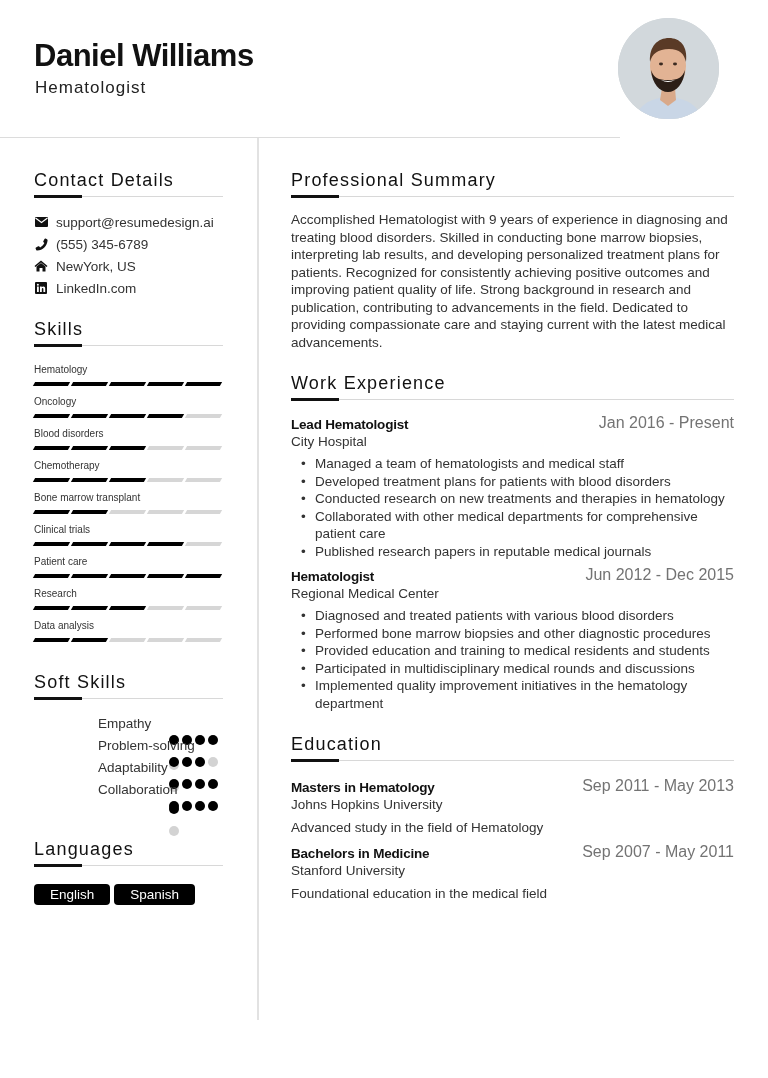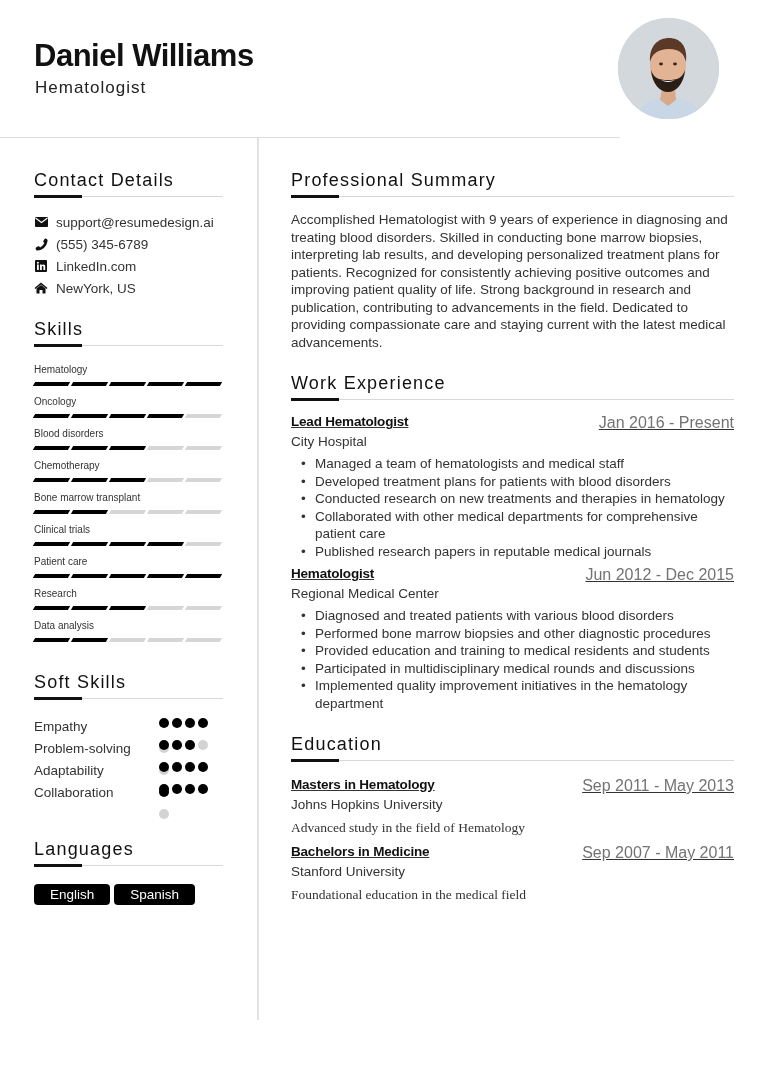--- a/index.html
+++ b/index.html
@@ -25,44 +25,44 @@
   .contact-item .ic { width: 14px; height: 14px; margin-right: 8px; display: inline-flex; align-items: center; justify-content: center; }
 
   .skills-list { margin-top: 16px; }
   .skill { height: 32px; }
   .skill-label { font-size: 10px; color: #333; line-height: 16px; }
   .skill-bar { display: flex; gap: 3px; margin-top: 4px; }
   .seg { width: 35px; height: 4px; transform: skewX(-30deg); background: #d6d6d6; }
   .seg.on { background: #000; }
 
   .soft-list { margin-top: 16px; }
-  .soft-row { display: flex; height: 22px; align-items: center; }
+  .soft-row { display: flex; height: 22px; align-items: flex-end; flex-direction: column; }
   .soft-label { width: 125px; font-size: 13.5px; color: #333; line-height: 16px; padding-top: 1px; }
   .dots { width: 54px; display: flex; flex-wrap: wrap; gap: 0 3px; height: 22px; overflow: visible; }
   .dot { width: 10px; height: 10px; border-radius: 50%; background: #d3d3d3; margin-top: 3px; margin-bottom: 12px; }
   .dot.on { background: #000; }
 
   .langs { margin-top: 18px; display: flex; gap: 4px; }
   .lang { background: #000; color: #fff; font-size: 13.5px; padding: 3px 16px; border-radius: 4px; }
 
   .summary { margin-top: 14px; font-size: 13.5px; line-height: 17.5px; color: #333; }
 
   .job { margin-top: 14px; }
   .job + .job { margin-top: 6px; }
-  .job-head { display: flex; justify-content: space-between; align-items: flex-start; text-decoration: underline; }
+  .job-head { display: flex; justify-content: space-between; align-items: flex-end; }
   .job-title { font-size: 13.5px; font-weight: bold; color: #111; letter-spacing: -0.2px; }
   .job-date { font-size: 16px; color: #737373; }
   .job-org { font-size: 13.5px; color: #333; margin-top: 2px; }
   .bullets { margin-top: 6px; padding-left: 24px; list-style: none; }
   .bullets li { font-size: 13.5px; line-height: 17.5px; color: #333; position: relative; }
   .bullets li::before { content: "\2022"; position: absolute; left: -14px; color: #333; }
 
   .edu { margin-top: 16px; }
   .edu + .edu { margin-top: 8px; }
-  .edu-desc { font-size: 13.5px; color: #333; margin-top: 8px; font-family: Liberation Serif, serif; }
+  .edu-desc { font-size: 13.5px; color: #333; margin-top: 8px; }
 </style>
 </head>
 <body>
 
 <div class="header">
   <div class="name">Daniel Williams</div>
   <div class="role">Hematologist</div>
   <div class="avatar">
     <svg width="101" height="101" viewBox="0 0 101 101">
       <rect width="101" height="101" fill="#d2d8dc"></rect>
@@ -97,38 +97,38 @@
       <div class="contact-item">
         <span class="ic">
           <svg width="13" height="13" viewBox="0 0 13 13">
               <path d="M12 9.5 L9.8 8.3 C9.4 8.1 9 8.2 8.7 8.5 L7.9 9.4 C6 8.5 4.5 7 3.6 5.1 L4.5 4.3 C4.8 4 4.9 3.6 4.7 3.2 L3.5 1 C3.3 0.6 2.8 0.4 2.4 0.6 L1 1.2 C0.6 1.4 0.4 1.8 0.4 2.2 C0.8 7.8 5.2 12.2 10.8 12.6 C11.2 12.6 11.6 12.4 11.8 12 L12.4 10.6 C12.6 10.2 12.4 9.7 12 9.5 Z" fill="#111" transform="translate(13,0) scale(-1,1)"></path>
             </svg>
         </span>
         <span>(555) 345-6789</span>
       </div>
       <div class="contact-item">
         <span class="ic">
+          <svg width="14" height="12" viewBox="0 0 14 12">
+              <path d="M7 0.5 L0.5 6 L1.5 7 L7 2.5 L12.5 7 L13.5 6 Z" fill="#111"></path>
+              <path d="M2.5 6.5 L7 3 L11.5 6.5 L11.5 11.5 L8.5 11.5 L8.5 8 L5.5 8 L5.5 11.5 L2.5 11.5 Z" fill="#111"></path>
+            </svg>
+        </span>
+        <span>NewYork, US</span>
+      </div>
+      <div class="contact-item">
+        <span class="ic">
           <svg width="12" height="12" viewBox="0 0 12 12">
               <rect width="12" height="12" rx="1" fill="#111"></rect>
               <rect x="2" y="4.5" width="1.8" height="5.5" fill="#fff"></rect>
               <circle cx="2.9" cy="2.8" r="1" fill="#fff"></circle>
               <path d="M5 4.5 H6.7 V5.3 C7 4.8 7.6 4.4 8.4 4.4 C9.6 4.4 10.2 5.2 10.2 6.6 V10 H8.4 V7 C8.4 6.3 8.1 6 7.6 6 C7.1 6 6.8 6.4 6.8 7 V10 H5 Z" fill="#fff"></path>
             </svg>
         </span>
         <span>LinkedIn.com</span>
       </div>
-      <div class="contact-item">
-        <span class="ic">
-          <svg width="14" height="12" viewBox="0 0 14 12">
-              <path d="M7 0.5 L0.5 6 L1.5 7 L7 2.5 L12.5 7 L13.5 6 Z" fill="#111"></path>
-              <path d="M2.5 6.5 L7 3 L11.5 6.5 L11.5 11.5 L8.5 11.5 L8.5 8 L5.5 8 L5.5 11.5 L2.5 11.5 Z" fill="#111"></path>
-            </svg>
-        </span>
-        <span>NewYork, US</span>
-      </div>
     </div>
   </div>
 
   <div class="section" style="margin-top:-2px;">
     <div class="section-title">Skills</div>
     <div class="skills-list" id="skills-list">
         <div class="skill">
           <div class="skill-label">Hematology</div>
           <div class="skill-bar">
             <span class="seg on"></span>

